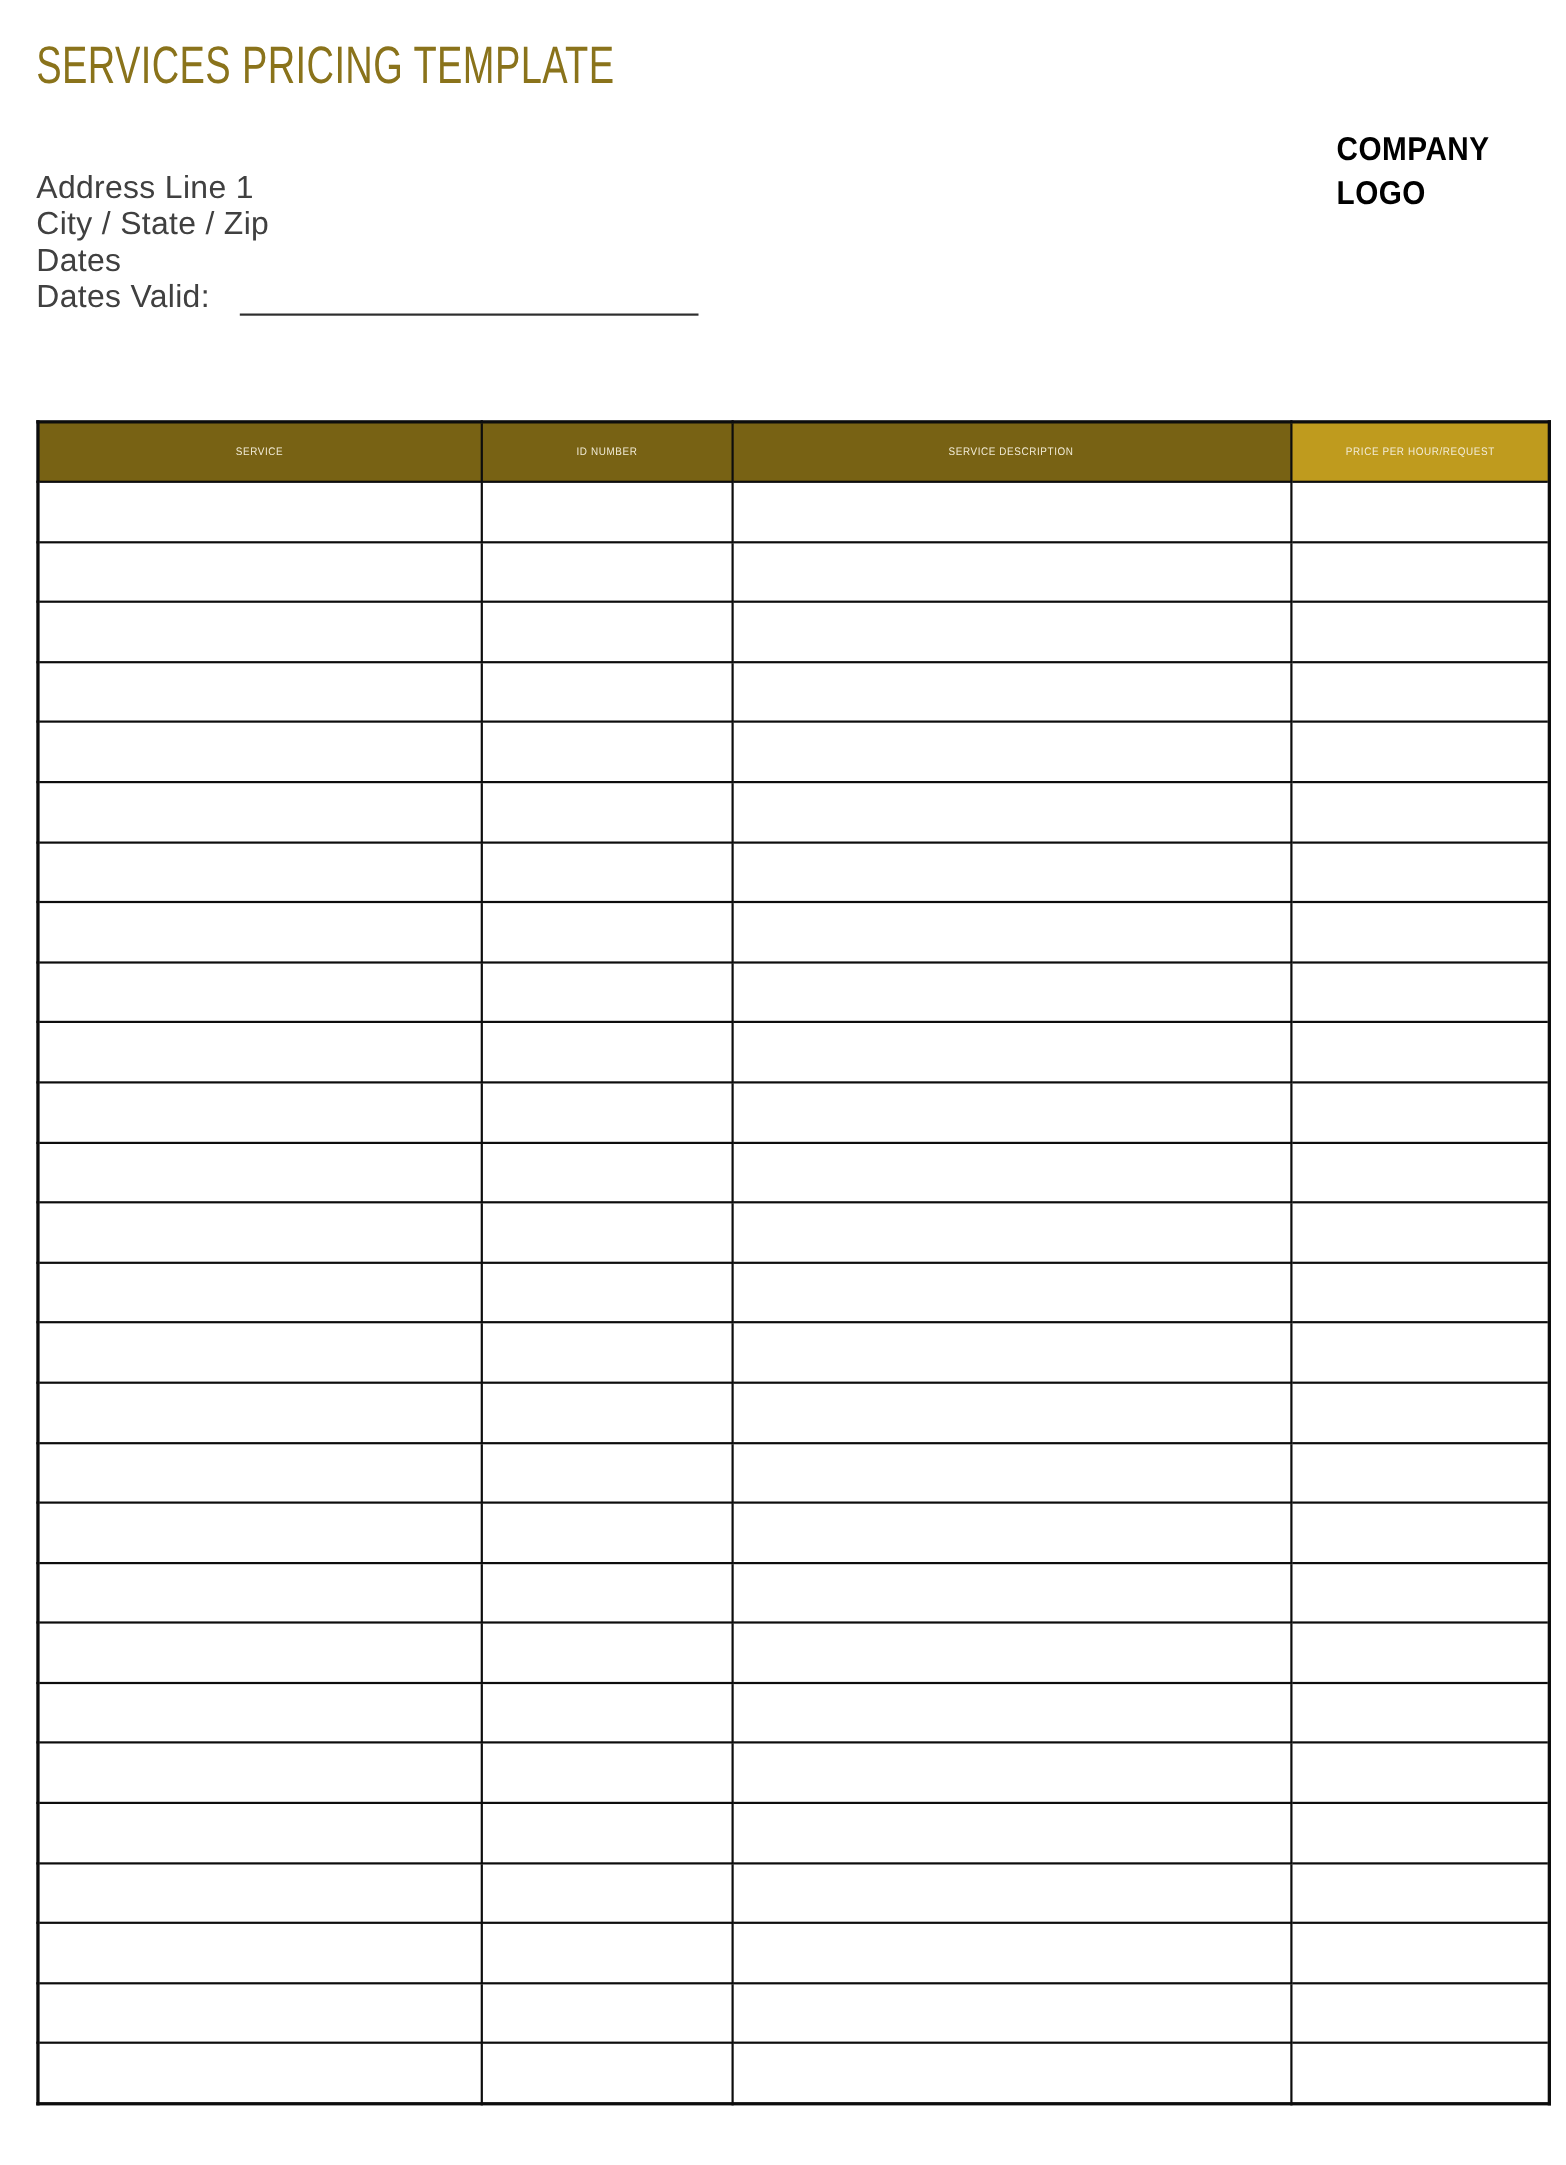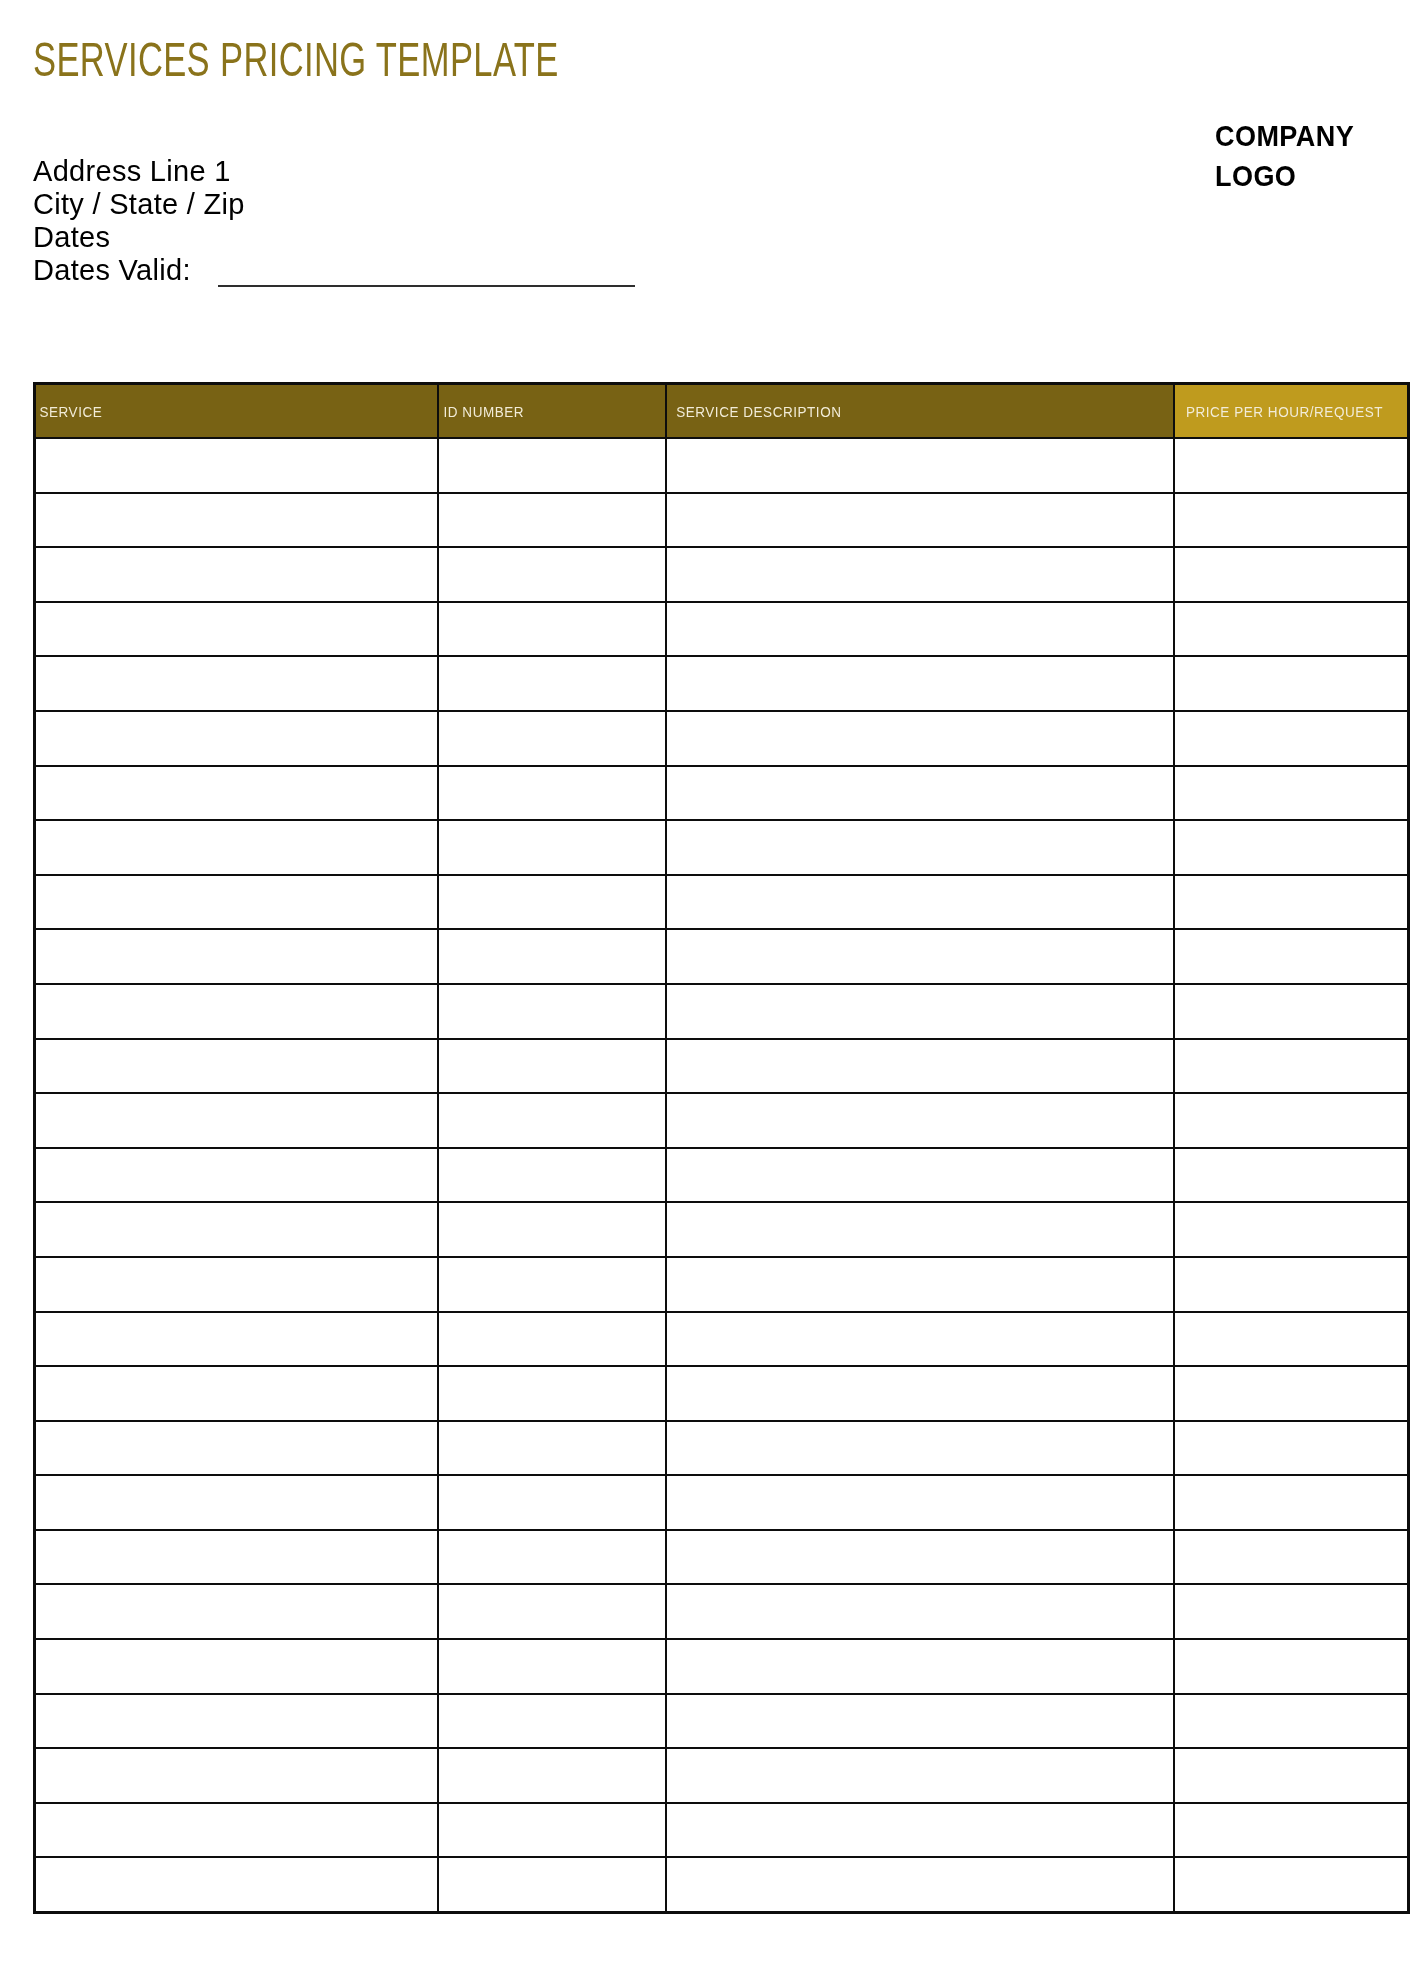--- a/index.html
+++ b/index.html
@@ -53,21 +53,21 @@
     letter-spacing: 0.5px;
   }
 
   
   .address-block {
     position: absolute;
     left: 33px;
     top: 155px;
     font-size: 29px;
     line-height: 33px;
-    color: #000000;
+    color: #404040;
     letter-spacing: 0.3px;
   }
   .dates-line {
     display: flex;
     align-items: flex-end;
   }
   .fillin-line {
     display: inline-block;
     width: 417px;
     margin-left: 27px;
@@ -93,22 +93,22 @@
     padding: 0;
   }
   table.pricing-table {
     border: 3px solid #0d0d0d;
   }
   table.pricing-table th {
     height: 52px;
     background: var(--header-olive, #786214);
     color: var(--header-text, #F2ECD8);
     font-weight: normal;
-    font-size: 15px;
-    text-align: left;
+    font-size: 10px;
+    text-align: center;
     vertical-align: middle;
   }
   table.pricing-table th .condensed {
     display: inline-block;
     transform: scaleX(0.9);
     transform-origin: center center;
     letter-spacing: 0.6px;
     white-space: nowrap;
   }
   table.pricing-table th.price-col {

